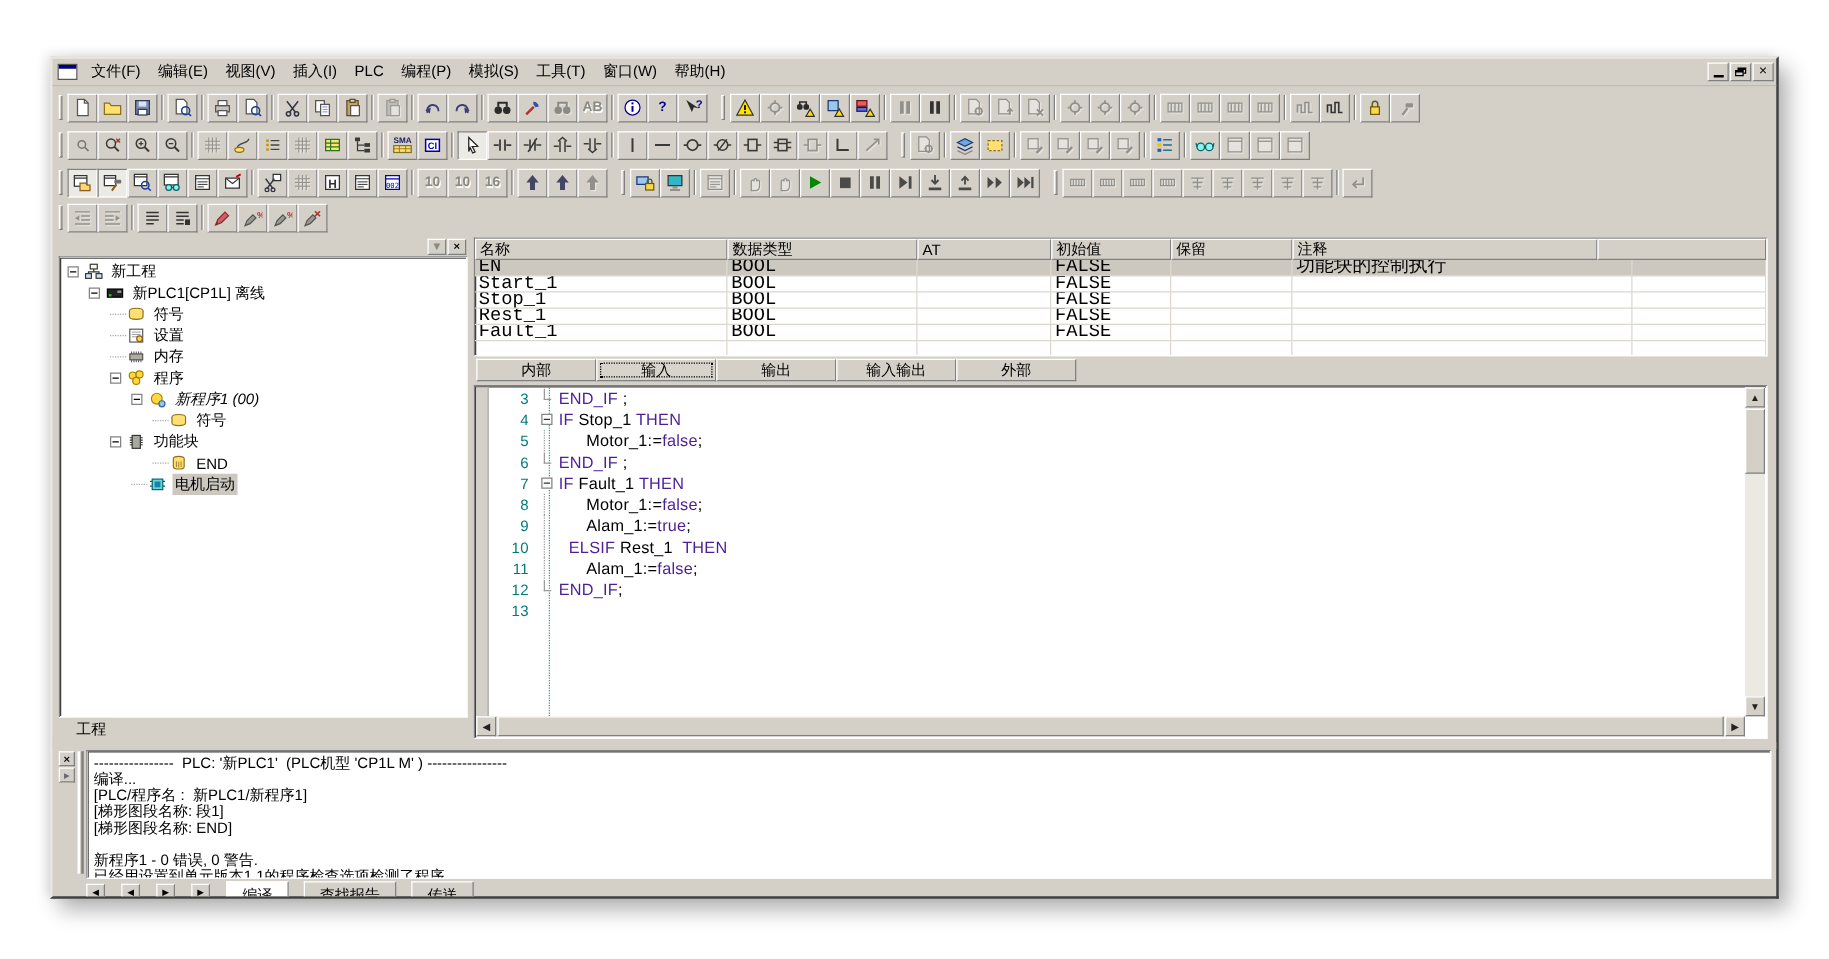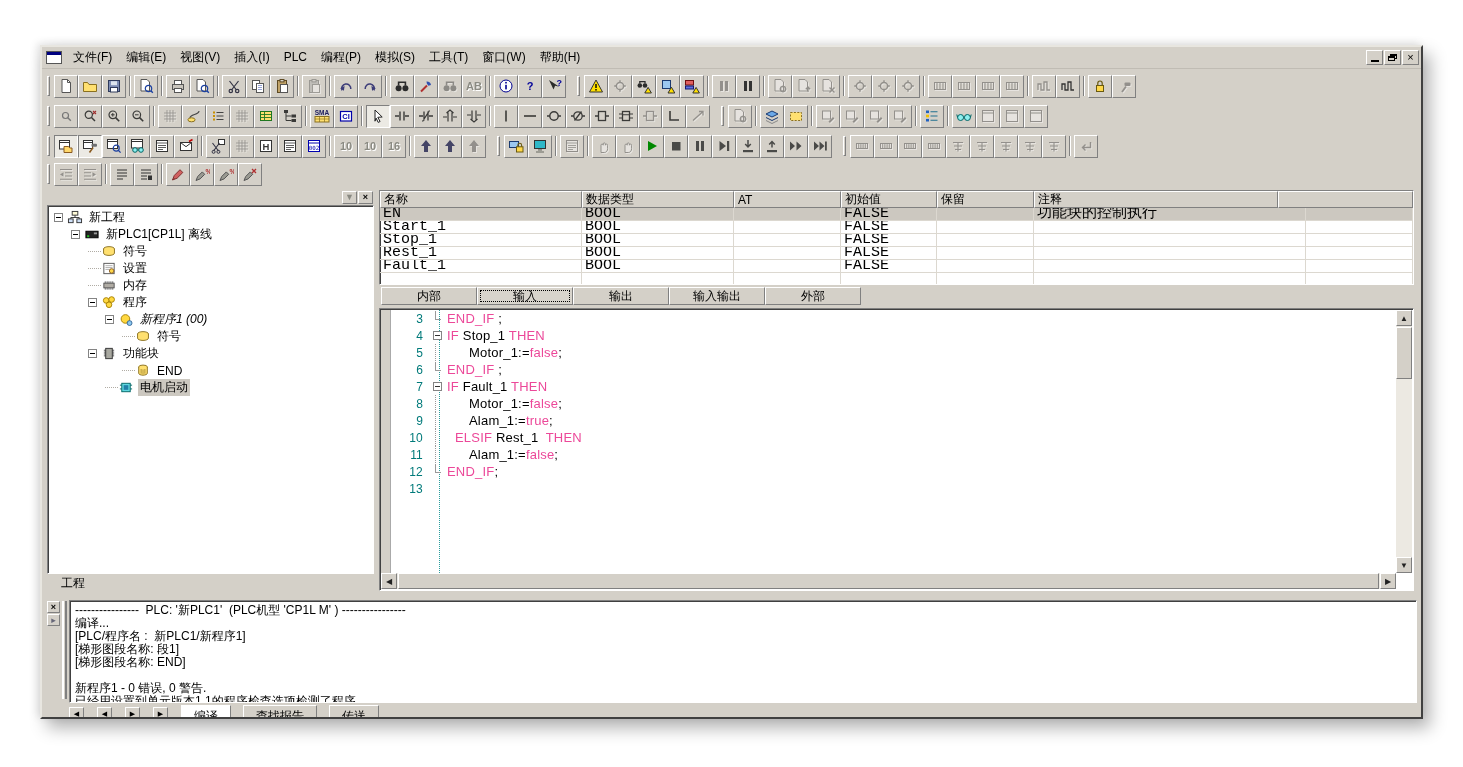--- a/index.html
+++ b/index.html
@@ -84,21 +84,21 @@
   .codewrap{position:absolute;left:11px;top:1px;right:17px;bottom:17px;overflow:hidden;}
   .codewrap:before{content:"";position:absolute;left:48px;top:0;bottom:0;border-left:1px dotted #2a9d9d;}
   .cl{height:17px;display:flex;align-items:center;font-size:13px;letter-spacing:.2px;position:relative;}
   .cl .num{width:42px;text-align:right;color:#007a7a;font-size:12px;padding-right:10px;flex:0 0 auto;}
   .foldcol{width:14px;flex:0 0 auto;display:flex;align-items:center;justify-content:flex-start;height:17px;}
   .fbox{width:9px;height:9px;border:1px solid #848484;background:#fff;position:relative;}
   .fbox i{position:absolute;left:1px;right:1px;top:3px;height:1px;background:#333;}
   .fend{width:6px;height:9px;border-left:1px solid #9a9a9a;border-bottom:1px solid #9a9a9a;margin-bottom:6px;margin-left:2px;}
   .fmid{width:1px;height:17px;border-left:1px dotted #9a9a9a;margin-left:2px;}
   .ct{white-space:pre;}
-  .kw{color:#ec4899;} .pl{color:#000;}
+  .kw{color:#4c1d95;} .pl{color:#000;}
   .vsb{position:absolute;right:1px;top:1px;width:16px;bottom:17px;background:#ece9e2;}
   .hsb{position:absolute;left:1px;right:17px;bottom:1px;height:16px;background:#ece9e2;}
   .sbtn{position:absolute;width:16px;height:16px;background:#d4d0c8;border:1px solid;
     border-color:#fff #808080 #808080 #fff;font-size:8px;display:flex;align-items:center;
     justify-content:center;padding:0;color:#222;}
   .sthumb{position:absolute;background:#d4d0c8;border:1px solid;border-color:#fff #808080 #808080 #fff;}
   
   .outpanel{position:absolute;left:0;right:0;top:552px;bottom:0;overflow:hidden;}
   .outctl{position:absolute;left:5px;top:2px;width:14px;}
   .octbtn{width:13px;height:12px;background:#d4d0c8;border:1px solid;border-color:#fff #808080 #808080 #fff;

